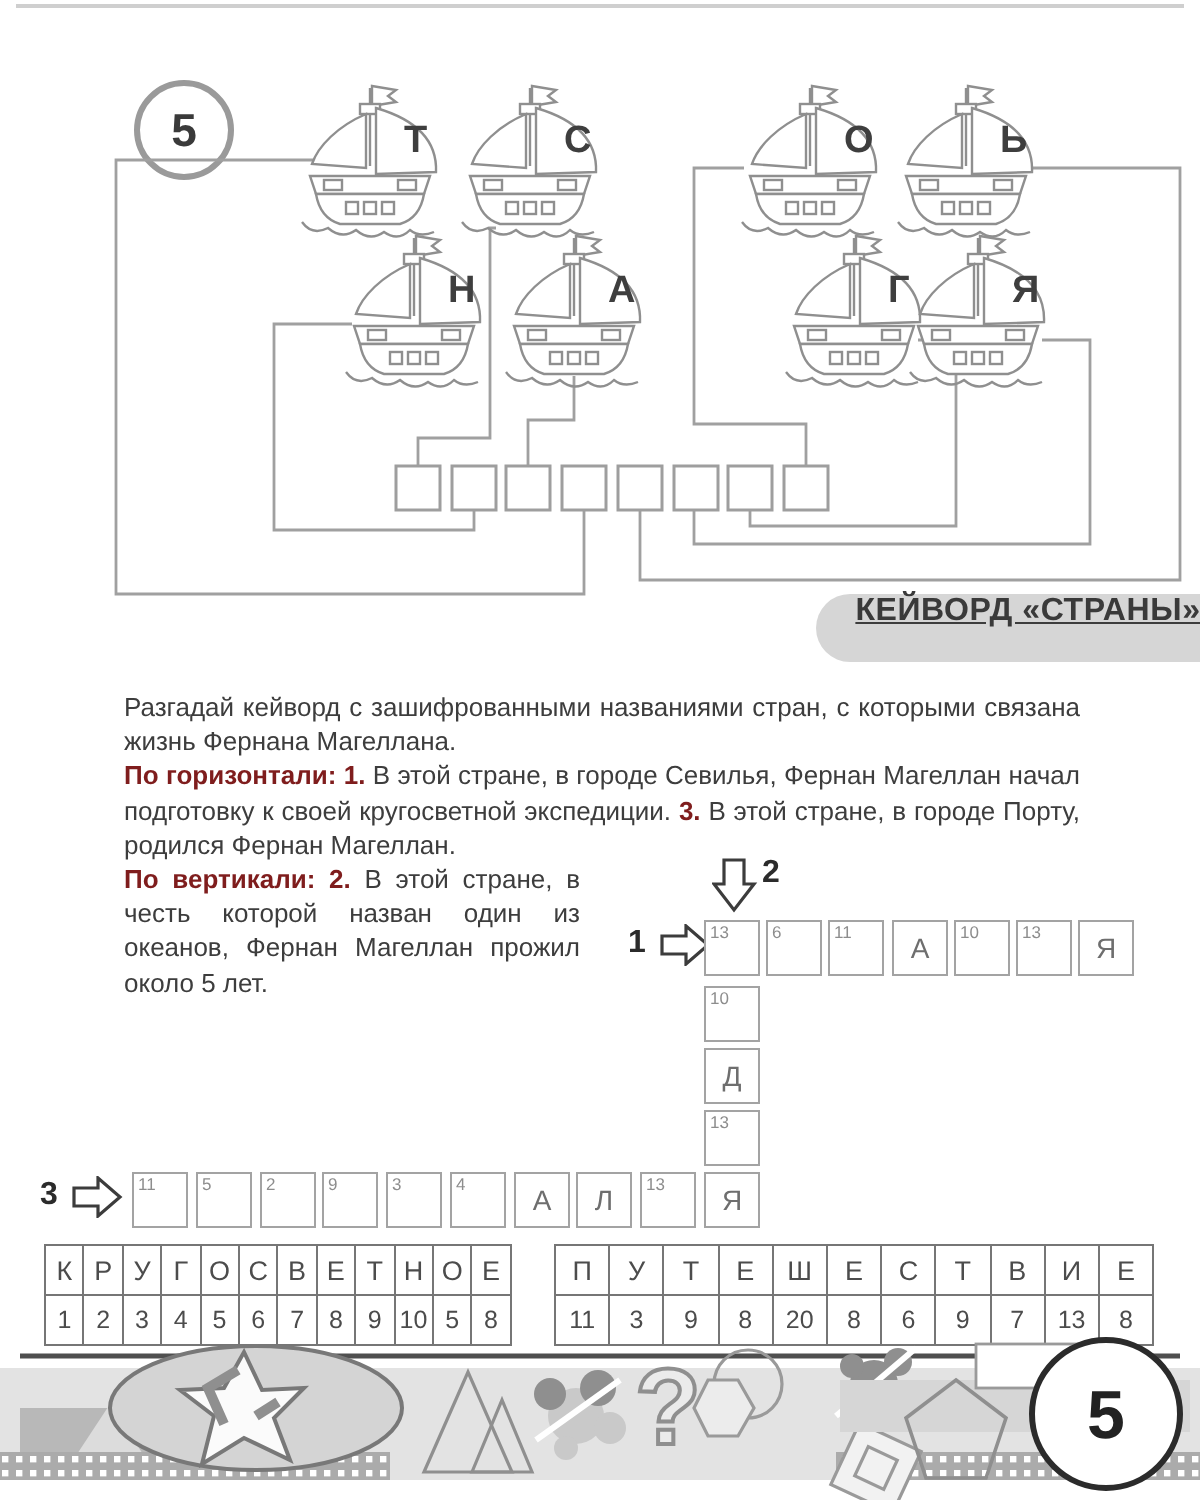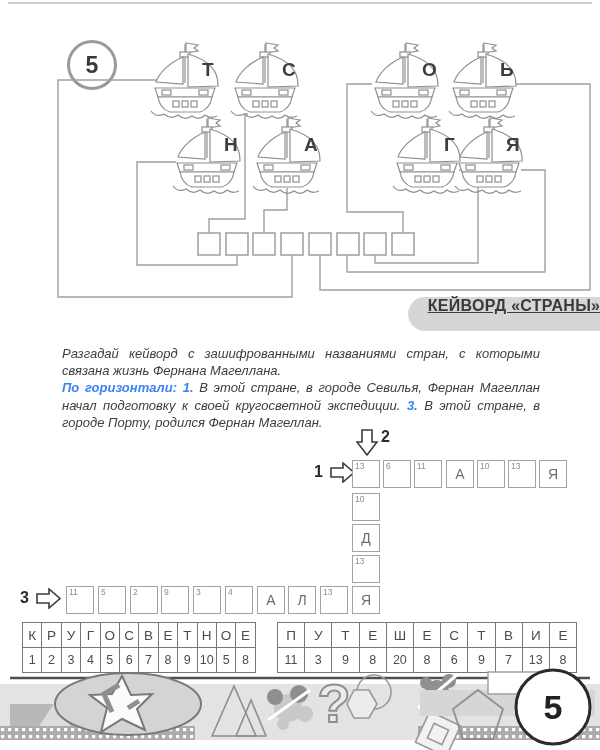--- a/index.html
+++ b/index.html
@@ -10,22 +10,22 @@
   .task-circle{position:absolute;left:67px;top:40px;width:44px;height:44px;border:3px solid #9a9a9a;
                border-radius:50%;display:flex;align-items:center;justify-content:center;
                font-size:23px;font-weight:bold;color:#3a3a3a;background:#fff;}
   
   .banner{position:absolute;left:408px;top:297px;width:212px;height:34px;background:#d6d6d6;
           border-radius:17px 0 0 17px;display:flex;justify-content:center;text-decoration:underline;}
   .banner span{font-size:16px;font-weight:bold;color:#3a3a3a;letter-spacing:.3px;}
   
   .instructions{position:absolute;left:62px;top:345px;width:478px;font-size:13px;line-height:17.2px;
                 text-align:justify;}
-  .instructions p{margin:0;font-style:italic;}
-  .instructions b{color:#3b82f6;}
+  .instructions p{margin:0;}
+  .instructions b{color:#7f1d1d;}
   .cw-spacer{float:right;width:250px;height:130px;}
   
   .kw-cell{position:absolute;width:26px;height:26px;background:#fff;border:1.5px solid #a3a3a3;}
   .kw-num{position:absolute;top:0px;left:2px;font-size:8.5px;color:#8d8d8d;}
   .kw-letter{position:absolute;inset:0;display:flex;align-items:center;justify-content:center;
              font-size:14px;color:#6e6e6e;}
   .arrow-label{position:absolute;font-size:16px;font-weight:bold;color:#2b2b2b;}
   .arrow-svg{position:absolute;}
   .arrow-svg path{fill:#fff;stroke:#3c3c3c;stroke-width:1.6;stroke-linejoin:miter;}
   
@@ -121,20 +121,23 @@
   </div>
 
   <div class="instructions">
     <p><span>Разгадай кейворд с зашифрованными названиями стран, с которыми связана жизнь Фернана Магеллана.</span></p>
     <p><b>По горизонтали:</b>
       <b>1.</b>
       <span>В этой стране, в городе Севилья, Фернан Магеллан начал подготовку к своей кругосветной экспедиции.</span>
       <b>3.</b>
       <span>В этой стране, в городе Порту, родился Фернан Магеллан.</span></p>
     <div class="cw-spacer"></div>
+    <p><b>По вертикали:</b>
+      <b>2.</b>
+      <span>В этой стране, в честь которой назван один из океанов, Фернан Магеллан прожил около 5 лет.</span></p>
   </div>
 
   <div class="arrow-label" style="left:314px;top:463px;">1</div>
   <svg class="arrow-svg" style="left:330px;top:462px;" width="26" height="21" viewBox="0 0 26 21">
     <path d="M1,6 H13 V1 L24,10.5 L13,20 V15 H1 Z"></path>
   </svg>
   <svg class="arrow-svg" style="left:356px;top:429px;" width="23" height="28" viewBox="0 0 23 28">
     <path d="M6,1 H16 V13 H21 L11,26 L1,13 H6 Z"></path>
   </svg>
   <div class="arrow-label" style="left:381px;top:428px;">2</div>

